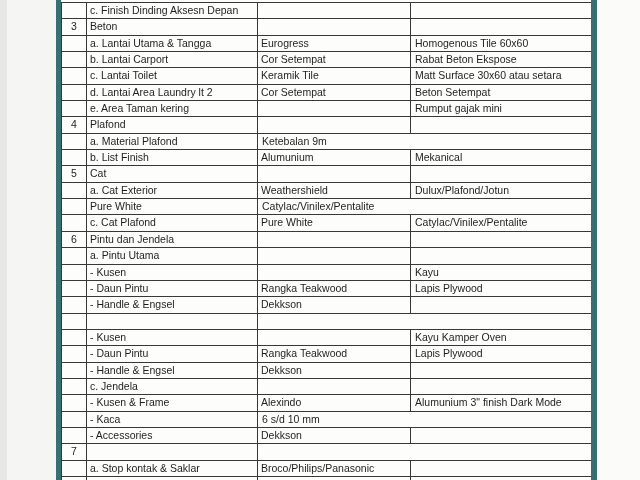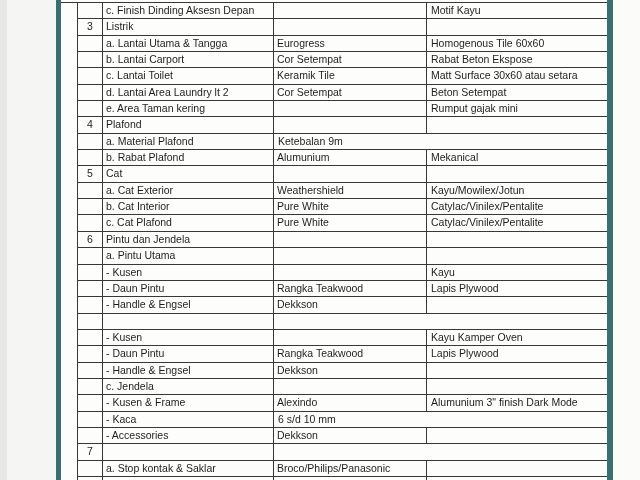--- a/index.html
+++ b/index.html
@@ -29,21 +29,20 @@
     margin-top: 2px;
     border-top: 1px solid var(--line, #383838);
   }
   .row {
     display: grid;
     grid-template-columns: 25px 171px 153px 180px;
     height: 16.35px;
     box-sizing: border-box;
     border-bottom: 1px solid var(--line, #383838);
     border-left: 1px solid var(--line, #383838);
-    margin-left: 16px;
   }
   .cell {
     box-sizing: border-box;
     border-right: 1px solid var(--line, #383838);
     font-size: 10.5px;
     line-height: 15px;
     color: #1e1e1e;
     white-space: nowrap;
     overflow: hidden;
     padding: 0 2px 0 3px;
@@ -56,26 +55,25 @@
 
 <div class="stage">
   <div class="left-edge"></div>
   <div class="right-area"></div>
   <div class="table-wrap">
     <div class="grid" id="grid">
   <div class="row">
     <div class="cell no"></div>
     <div class="cell item">c. Finish Dinding Aksesn Depan</div>
     <div class="cell material"></div>
-    <div class="cell spec">Motif Kayu</div>
   </div>
 
   <div class="row">
     <div class="cell no">3</div>
-    <div class="cell item">Listrik</div>
+    <div class="cell item">Beton</div>
     <div class="cell material"></div>
     <div class="cell spec"></div>
   </div>
 
   <div class="row">
     <div class="cell no"></div>
     <div class="cell item">a. Lantai Utama &amp; Tangga</div>
     <div class="cell material">Eurogress</div>
     <div class="cell spec">Homogenous Tile 60x60</div>
   </div>
@@ -116,42 +114,41 @@
   </div>
 
   <div class="row">
     <div class="cell no"></div>
     <div class="cell item">a. Material Plafond</div>
     <div class="cell spec">Ketebalan 9m</div>
   </div>
 
   <div class="row">
     <div class="cell no"></div>
-    <div class="cell item">b. Rabat Plafond</div>
+    <div class="cell item">b. List Finish</div>
     <div class="cell material">Alumunium</div>
     <div class="cell spec">Mekanical</div>
   </div>
 
   <div class="row">
     <div class="cell no">5</div>
     <div class="cell item">Cat</div>
     <div class="cell material"></div>
     <div class="cell spec"></div>
   </div>
 
   <div class="row">
     <div class="cell no"></div>
     <div class="cell item">a. Cat Exterior</div>
     <div class="cell material">Weathershield</div>
-    <div class="cell spec">Kayu/Mowilex/Jotun</div>
-  </div>
-
-  <div class="row">
-    <div class="cell no"></div>
-    <div class="cell item">b. Cat Interior</div>
+    <div class="cell spec">Dulux/Plafond/Jotun</div>
+  </div>
+
+  <div class="row">
+    <div class="cell no"></div>
     <div class="cell material">Pure White</div>
     <div class="cell spec">Catylac/Vinilex/Pentalite</div>
   </div>
 
   <div class="row">
     <div class="cell no"></div>
     <div class="cell item">c. Cat Plafond</div>
     <div class="cell material">Pure White</div>
     <div class="cell spec">Catylac/Vinilex/Pentalite</div>
   </div>

